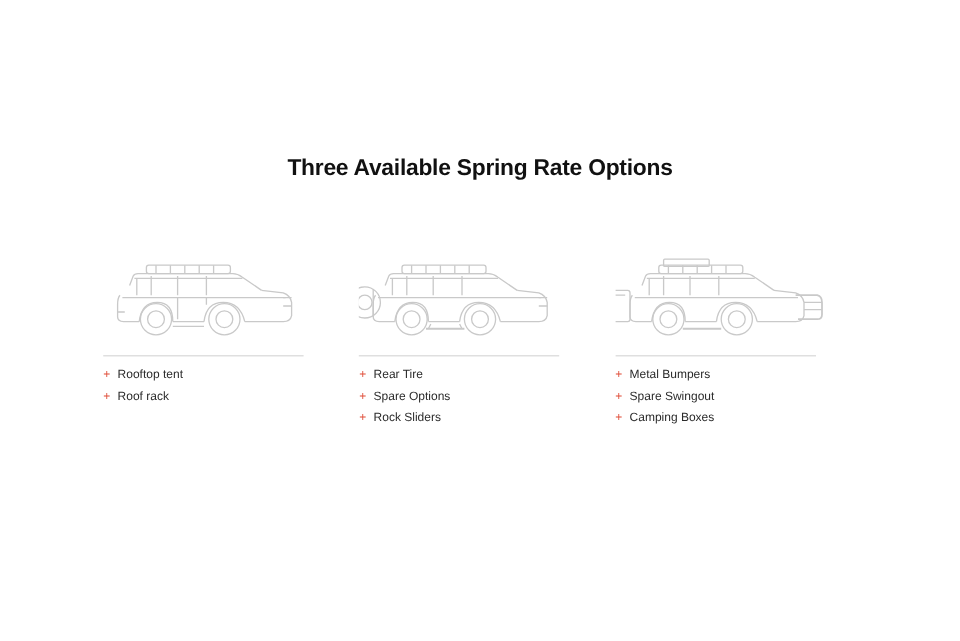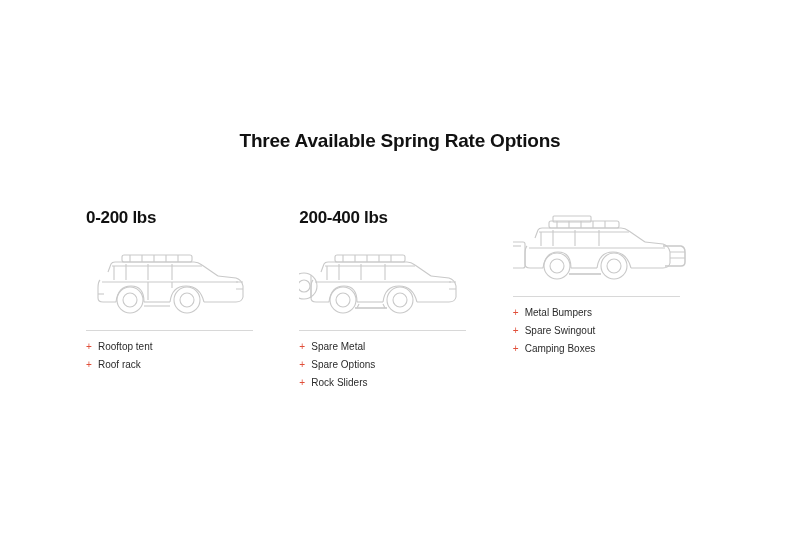--- a/index.html
+++ b/index.html
@@ -94,21 +94,20 @@
 </head>
 <body>
 
 <div class="page">
 
   <div class="title">Three Available Spring Rate Options</div>
 
   <div class="columns">
 
     <div class="col col1">
-      <div class="col-heading">0-200 lbs</div>
       <div class="truck">
         <svg width="190" height="82" viewBox="0 0 190 82" fill="none" stroke="#c9c9c9" stroke-width="1.1">
 
           <rect x="36" y="13" width="70" height="7" rx="2"></rect>
           <line x1="44" y1="13" x2="44" y2="20"></line>
           <line x1="56" y1="13" x2="56" y2="20"></line>
           <line x1="68" y1="13" x2="68" y2="20"></line>
           <line x1="80" y1="13" x2="80" y2="20"></line>
           <line x1="92" y1="13" x2="92" y2="20"></line>
 
@@ -147,21 +146,20 @@
           <span class="feature-label">Rooftop tent</span>
         </li>
         <li class="feature-item">
           <span class="plus">+</span>
           <span class="feature-label">Roof rack</span>
         </li>
       </ul>
     </div>
 
     <div class="col col2">
-      <div class="col-heading">200-400 lbs</div>
       <div class="truck">
         <svg width="190" height="82" viewBox="0 0 190 82" fill="none" stroke="#c9c9c9" stroke-width="1.1">
           <rect x="36" y="13" width="70" height="7" rx="2"></rect>
           <line x1="44" y1="13" x2="44" y2="20"></line>
           <line x1="56" y1="13" x2="56" y2="20"></line>
           <line x1="68" y1="13" x2="68" y2="20"></line>
           <line x1="80" y1="13" x2="80" y2="20"></line>
           <line x1="92" y1="13" x2="92" y2="20"></line>
           <path d="M22 30 L25 22 Q26 20 29 20 L108 20 Q112 20 116 23 L132 34"></path>
           <path d="M28 24 L28 38 M40 22 L40 38 M62 22 L62 38 M86 22 L86 38"></path>
@@ -183,21 +181,21 @@
 
           <circle cx="5" cy="44" r="13"></circle>
           <circle cx="5" cy="44" r="6"></circle>
           <path d="M12 33 L12 56"></path>
         </svg>
       </div>
       <div class="divider"></div>
       <ul class="feature-list">
         <li class="feature-item">
           <span class="plus">+</span>
-          <span class="feature-label">Spare Metal</span>
+          <span class="feature-label">Rear Tire</span>
         </li>
         <li class="feature-item">
           <span class="plus">+</span>
           <span class="feature-label">Spare Options</span>
         </li>
         <li class="feature-item">
           <span class="plus">+</span>
           <span class="feature-label">Rock Sliders</span>
         </li>
       </ul>

